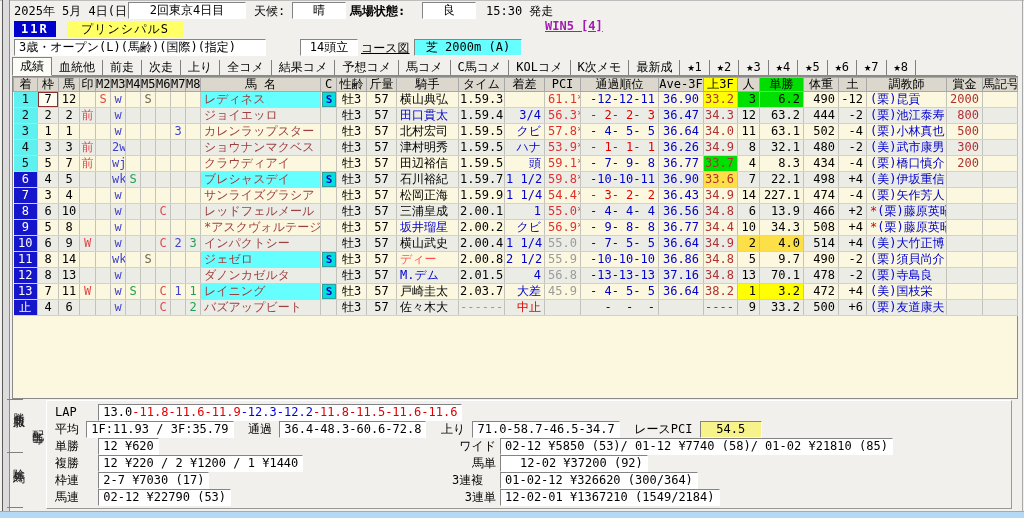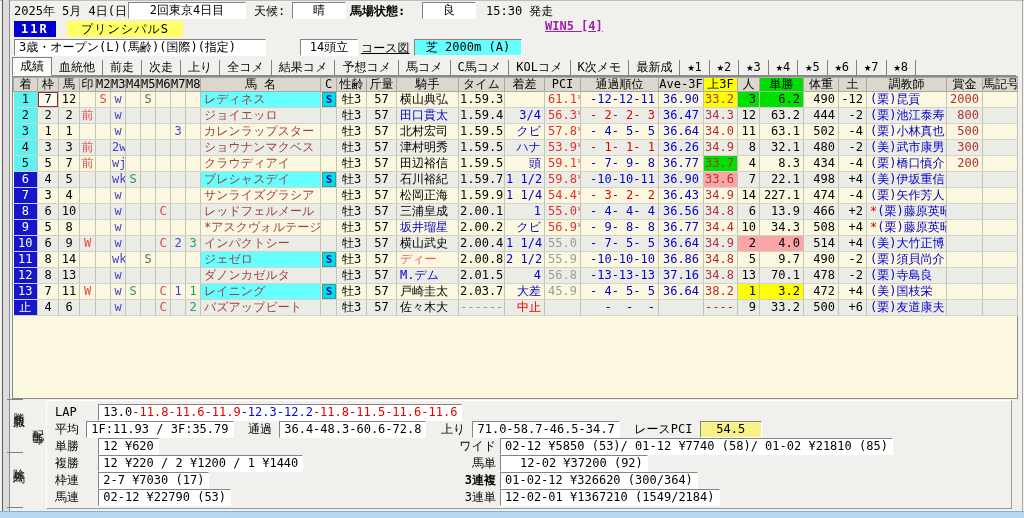--- a/index.html
+++ b/index.html
@@ -48,21 +48,21 @@
   .tb{color:#0000cc;}
   .trd{color:#e00000;}
   .tg{color:#9b9b9b;}
   .tpci{color:#e03030;}
   .tdr{color:#b13030;}
   .tr2{color:#ff5050;}
   .nm{color:#9c4040;text-align:left;padding-left:3px;}
   .hlc{background:#66ffff;}
   .bg-yellow{background:#ffff00;}
   .bg-green{background:#00e000;}
-  .bg-cyan{background:#fca5a5;}
+  .bg-cyan{background:#fde047;}
   .fc{background:#5ff0f0;color:#101010;}
   .fb{background:#1515cc;color:#fff;}
   .mkr{color:#e04848;}
   .mkb{color:#4040d0;}
   .mkg{color:#20a050;}
   .mkd{color:#6b6b50;}
   .wakuwin{box-shadow:inset 0 0 0 1px #8b3030;background:#fffdf2;}
   .cbadge{display:inline-block;min-width:12px;background:#00e0e0;color:#0000bb;font-weight:bold;
           height:13px;line-height:13px;border:1px solid #2da0a0;font-size:11px;}
   .star{color:#e00000;}
@@ -641,18 +641,18 @@
   <div class="vlabel" style="top:421px;">配当等</div>
   <div id="footrows">
       <div class="brow" style="top: 404px; left: 55px;"><span class="plabel">LAP   </span><span class="sbox"><span class="lk">13.0</span><span class="lr">-11.8</span><span class="lr">-11.6</span><span class="lr">-11.9</span><span class="lb">-12.3</span><span class="lb">-12.2</span><span class="lr">-11.8</span><span class="lr">-11.5</span><span class="lr">-11.6</span><span class="lr">-11.6</span></span></div>
       <div class="brow" style="top: 421px; left: 55px;"><span class="plabel">平均 </span><span class="sbox">1F:11.93 / 3F:35.79</span><span class="plabel">  通過 </span><span class="sbox">36.4-48.3-60.6-72.8</span><span class="plabel">  上り </span><span class="sbox">71.0-58.7-46.5-34.7</span><span class="plabel">  レースPCI </span><span class="sbox pci-box">54.5</span></div>
       <div class="brow" style="top: 438px; left: 55px;"><span class="plabel">単勝　 </span><span class="sbox">12 ¥620</span></div>
       <div class="brow" style="top: 455px; left: 55px;"><span class="plabel">複勝　 </span><span class="sbox">12 ¥220 / 2 ¥1200 / 1 ¥1440</span></div>
       <div class="brow" style="top: 472px; left: 55px; justify-content: space-between;"><span class="plabel">枠連　 </span><span class="sbox">2-7 ¥7030 (17)</span></div>
       <div class="brow" style="top: 489px; left: 55px;"><span class="plabel">馬連　 </span><span class="sbox">02-12 ¥22790 (53)</span></div>
       <div class="brow" style="top: 438px; left: 452px;"><span class="plabel" style="display: inline-block; width: 44px; text-align: right;">ワイド</span><span class="sbox" style="margin-left: 4px;">02-12 ¥5850 (53)/ 01-12 ¥7740 (58)/ 01-02 ¥21810 (85)</span></div>
       <div class="brow" style="top: 455px; left: 452px;"><span class="plabel" style="display: inline-block; width: 44px; text-align: right;">馬単</span><span class="sbox" style="margin-left: 4px; padding-left: 19px;">12-02 ¥37200 (92)</span></div>
-      <div class="brow" style="top: 472px; left: 452px;"><span class="plabel" style="display: inline-block; width: 44px; text-align: right; font-weight: bold;">3連複</span><span class="sbox" style="margin-left: 4px;">01-02-12 ¥326620 (300/364)</span></div>
+      <div class="brow" style="top: 472px; left: 452px;"><span class="plabel" style="display: inline-block; width: 44px; ">3連複</span><span class="sbox" style="margin-left: 4px;">01-02-12 ¥326620 (300/364)</span></div>
       <div class="brow" style="top: 489px; left: 452px;"><span class="plabel" style="display: inline-block; width: 44px; text-align: right;">3連単</span><span class="sbox" style="margin-left: 4px;">12-02-01 ¥1367210 (1549/2184)</span></div>
     </div>
 
   <div class="bluestrip"></div>
 </div>
 
 </body></html>

